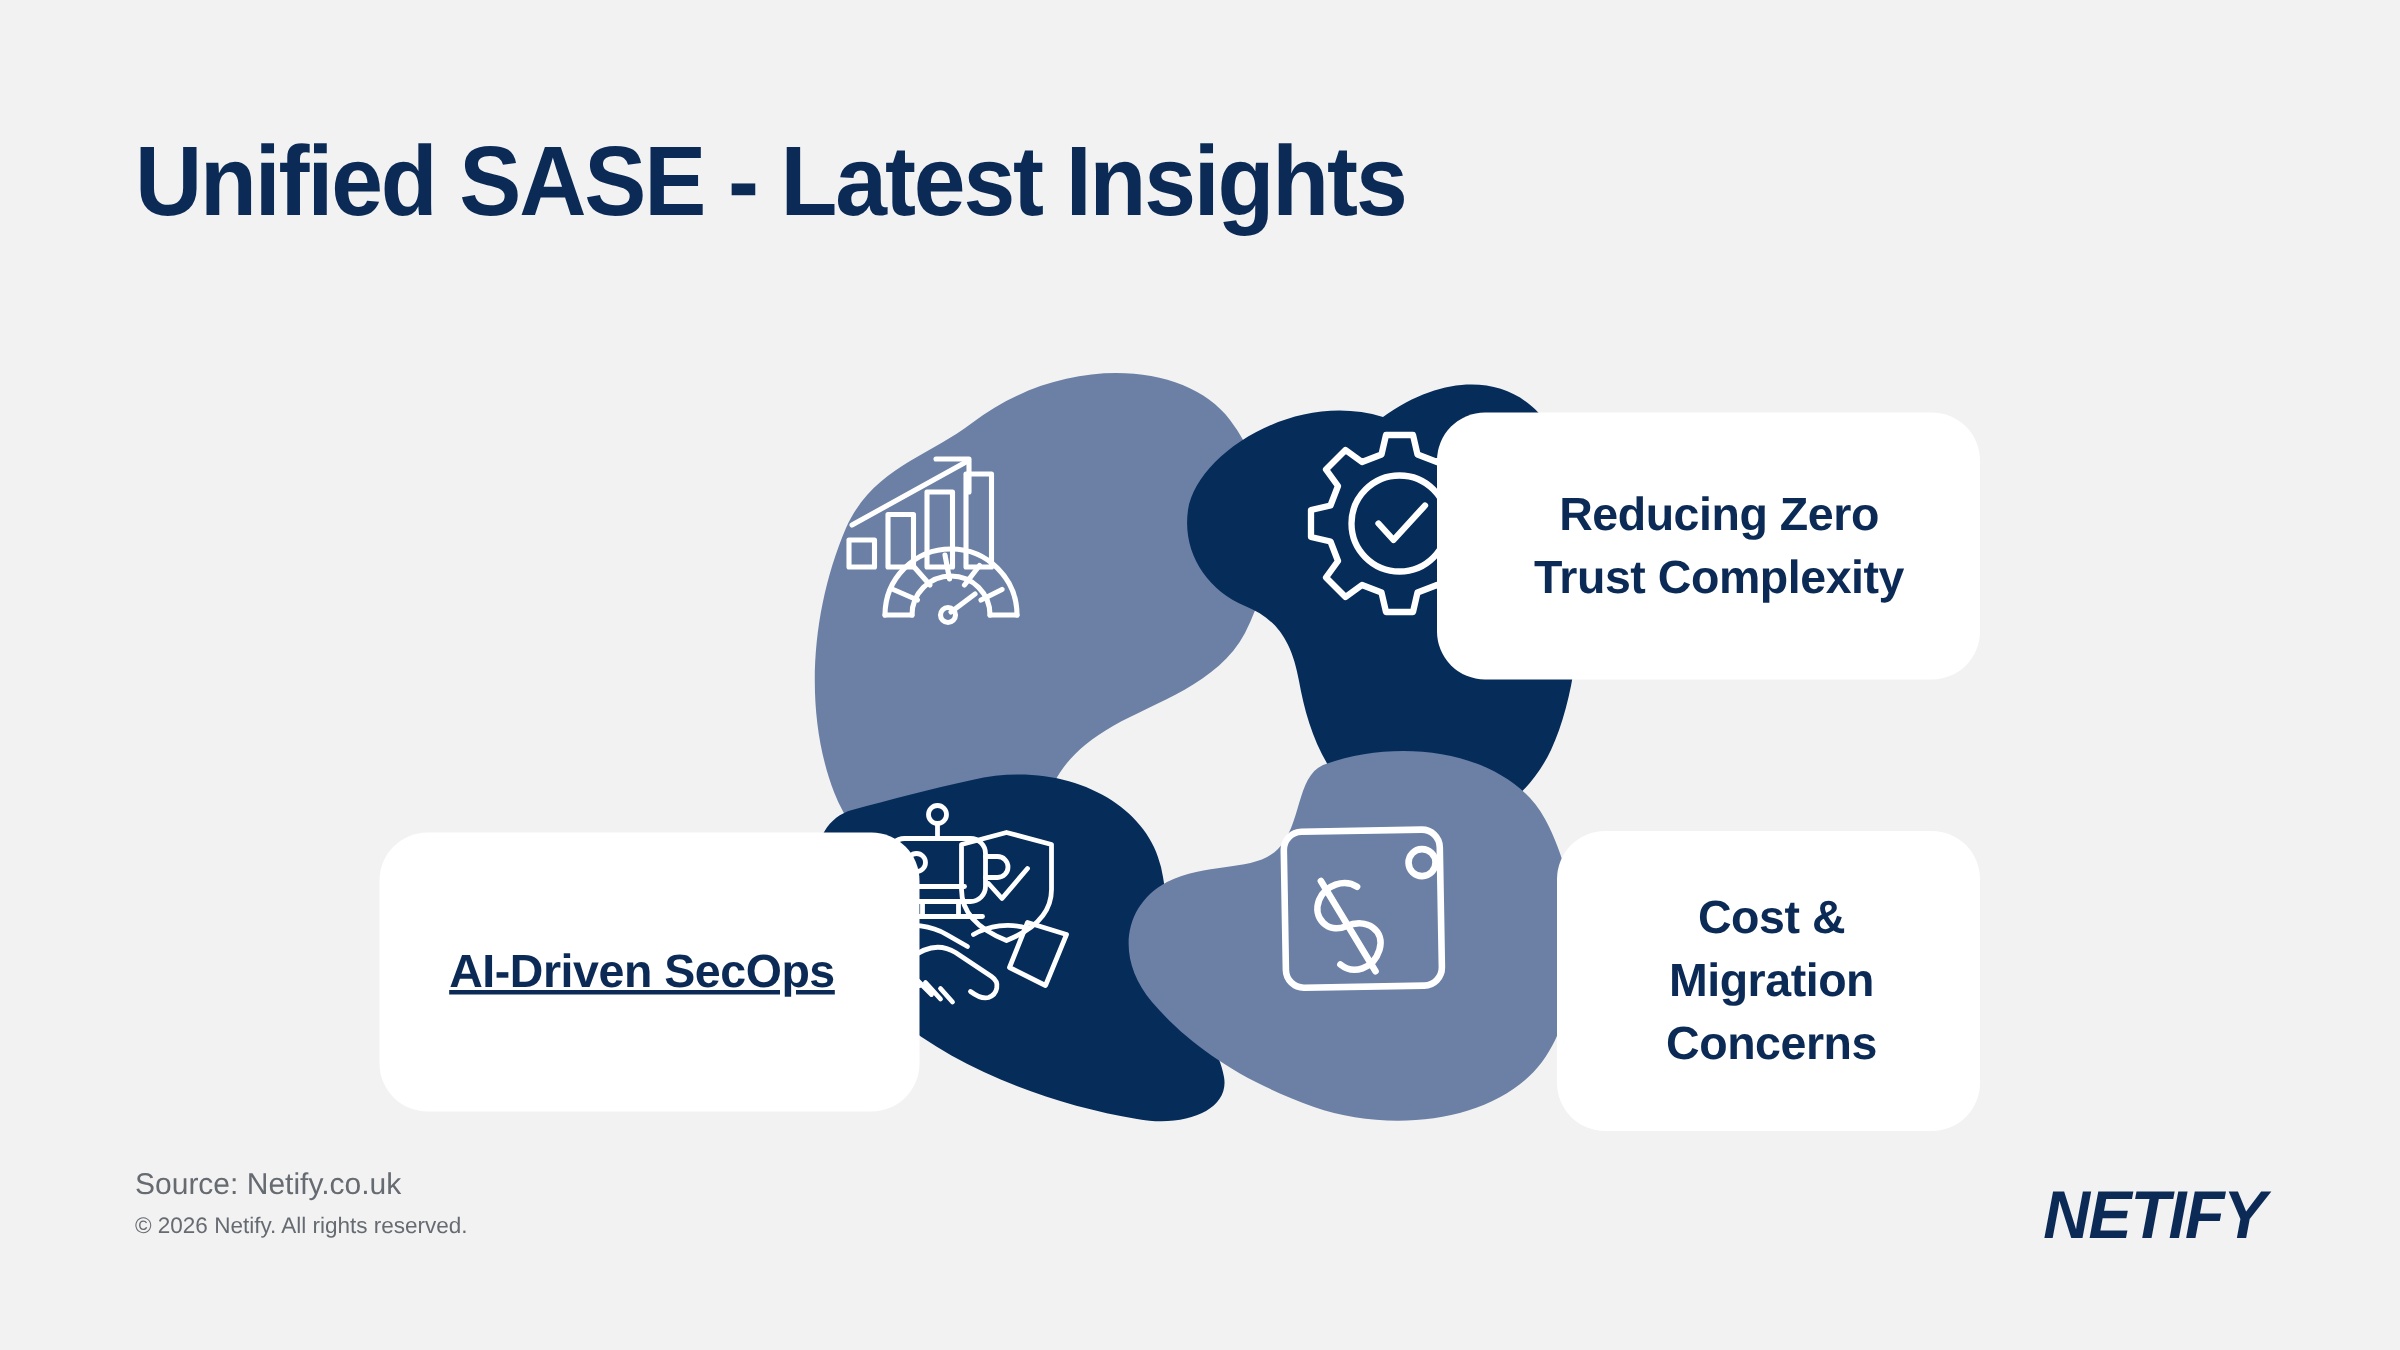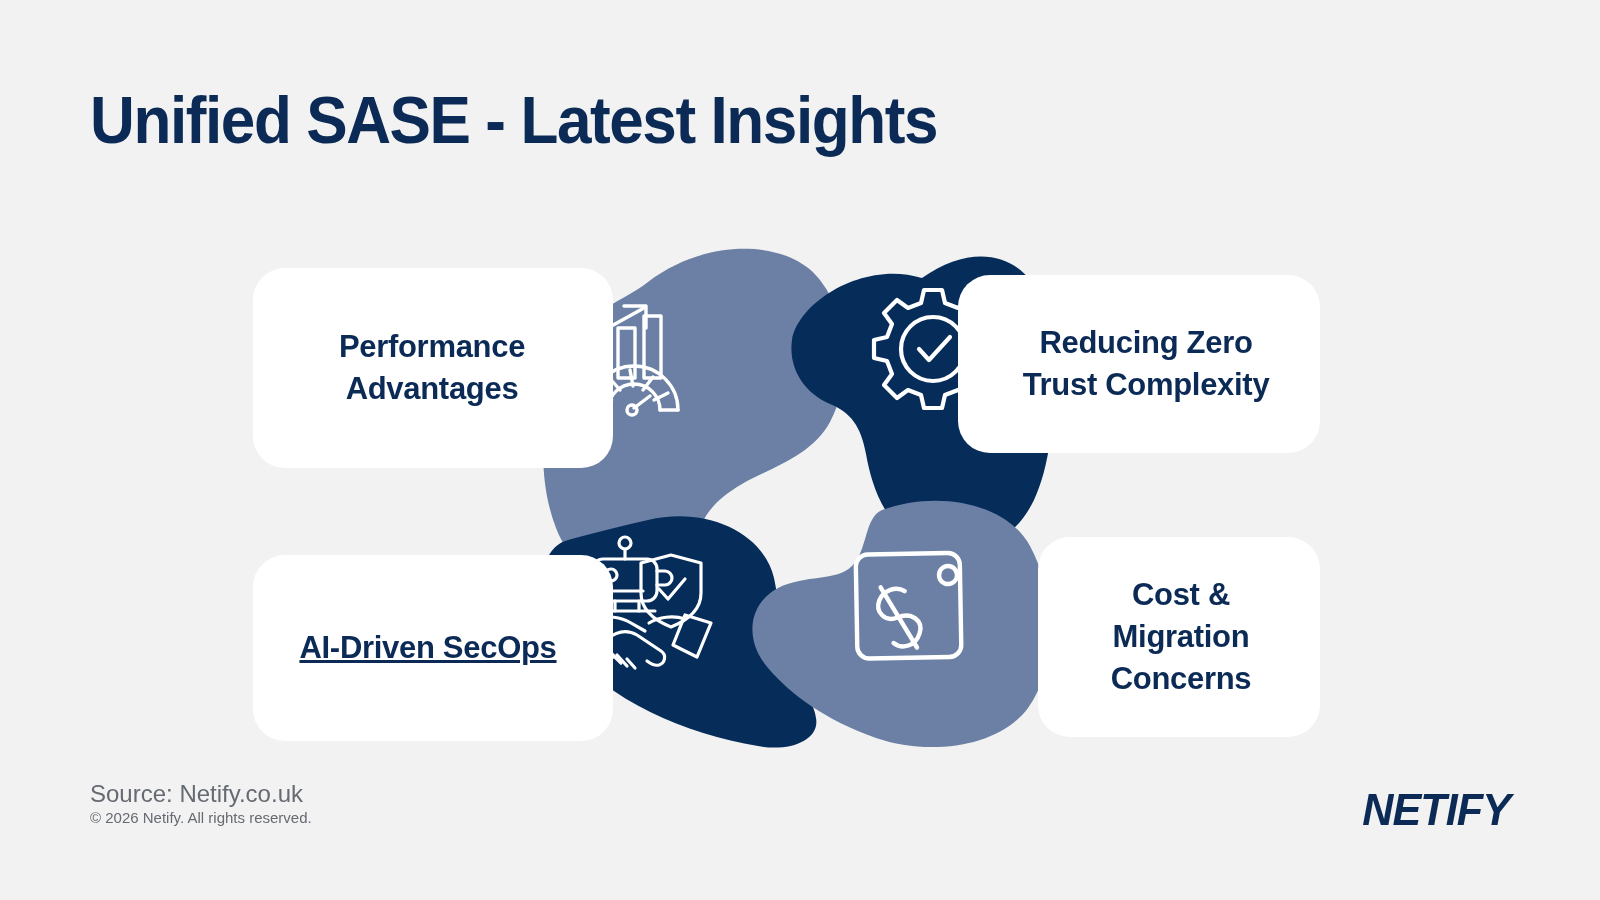--- a/index.html
+++ b/index.html
@@ -61,21 +61,21 @@
 
   .card-tl { left: 253px; top: 38px;  width: 360px; height: 200px; justify-content: flex-start; padding-left: 34px; }
   .card-tl .card-text { width: 290px; }
 
   .card-tr { left: 958px; top: 45px;  width: 362px; height: 178px; justify-content: flex-end; padding-right: 28px; align-items: center; }
   .card-tr .card-text { width: 292px; }
 
   .card-bl { left: 253px; top: 325px; width: 360px; height: 186px; justify-content: flex-start; padding-left: 30px; }
   .card-bl .card-text { width: 290px; text-decoration: underline; }
 
-  .card-br { left: 1038px; top: 307px; width: 282px; height: 200px; justify-content: flex-end; padding-right: 22px; }
+  .card-br { left: 1038px; top: 324px; width: 282px; height: 200px; justify-content: flex-end; padding-right: 22px; }
   .card-br .card-text { width: 238px; }
 
   
   .blobs {
     position: absolute;
     left: 520px;
     top: 10px;
     width: 530px;
     height: 510px;
   }
@@ -88,21 +88,21 @@
   .ic-perf { left: 42px;  top: 58px;  }
   .ic-gear { left: 352px; top: 46px;  }
   .ic-ai   { left: 45px;  top: 295px; }
   .ic-cost { left: 318px; top: 302px; }
 
   
   .footer-source {
     position: absolute;
     left: 90px;
     top: 775px;
-    font-size: 24px;
+    font-size: 20px;
     color: #666b72;
     line-height: 1.55;
   }
   .footer-copy {
     position: absolute;
     left: 90px;
     top: 806px;
     font-size: 15px;
     color: #666b72;
     line-height: 1.55;
@@ -255,23 +255,20 @@
         <g transform="rotate(-46 75 78)">
           <path d="M 90,52 C 88,42 76,36 66,40 C 54,45 54,60 66,65
                    C 80,71 82,86 70,92 C 58,98 46,91 45,80"></path>
           <path d="M 76,32 L 58,100"></path>
         </g>
       </svg>
     </div>
 
   </div>
 
-  <div class="card card-tl">
-    <div class="card-text">Performance Advantages</div>
-  </div>
 
   <div class="card card-tr">
     <div class="card-text">Reducing Zero Trust Complexity</div>
   </div>
 
   <div class="card card-bl">
     <div class="card-text">AI-Driven SecOps</div>
   </div>
 
   <div class="card card-br">

